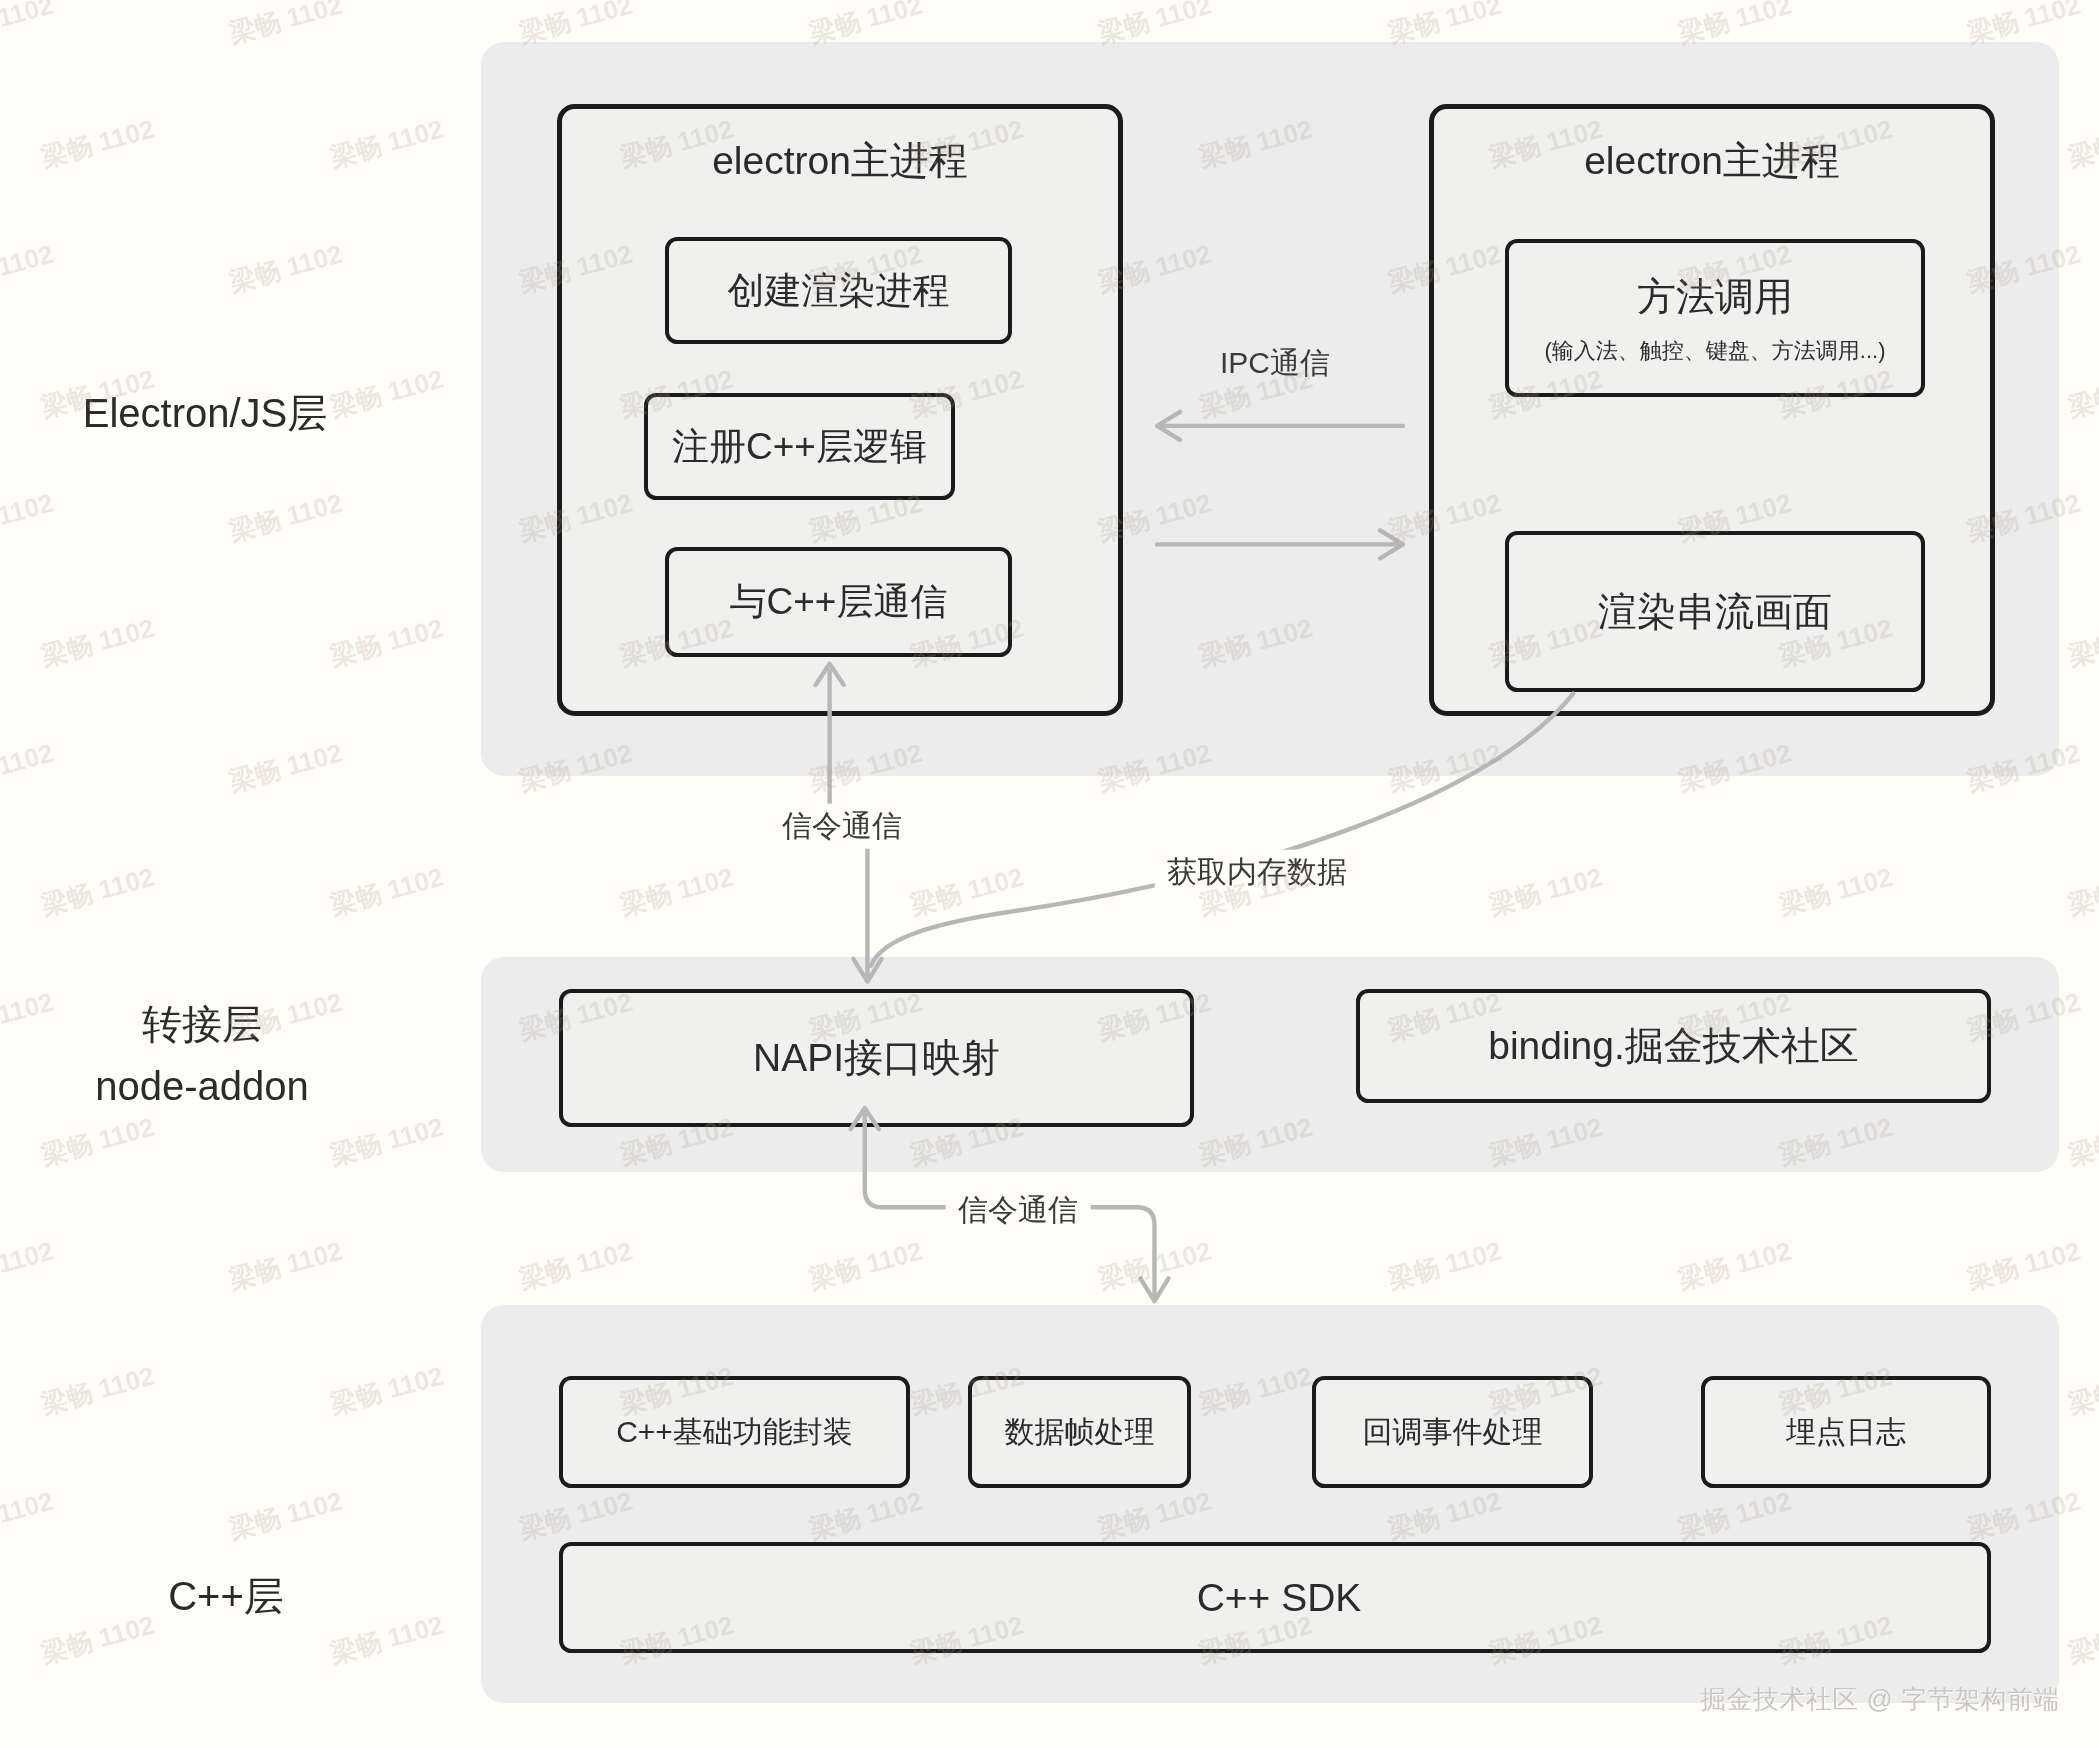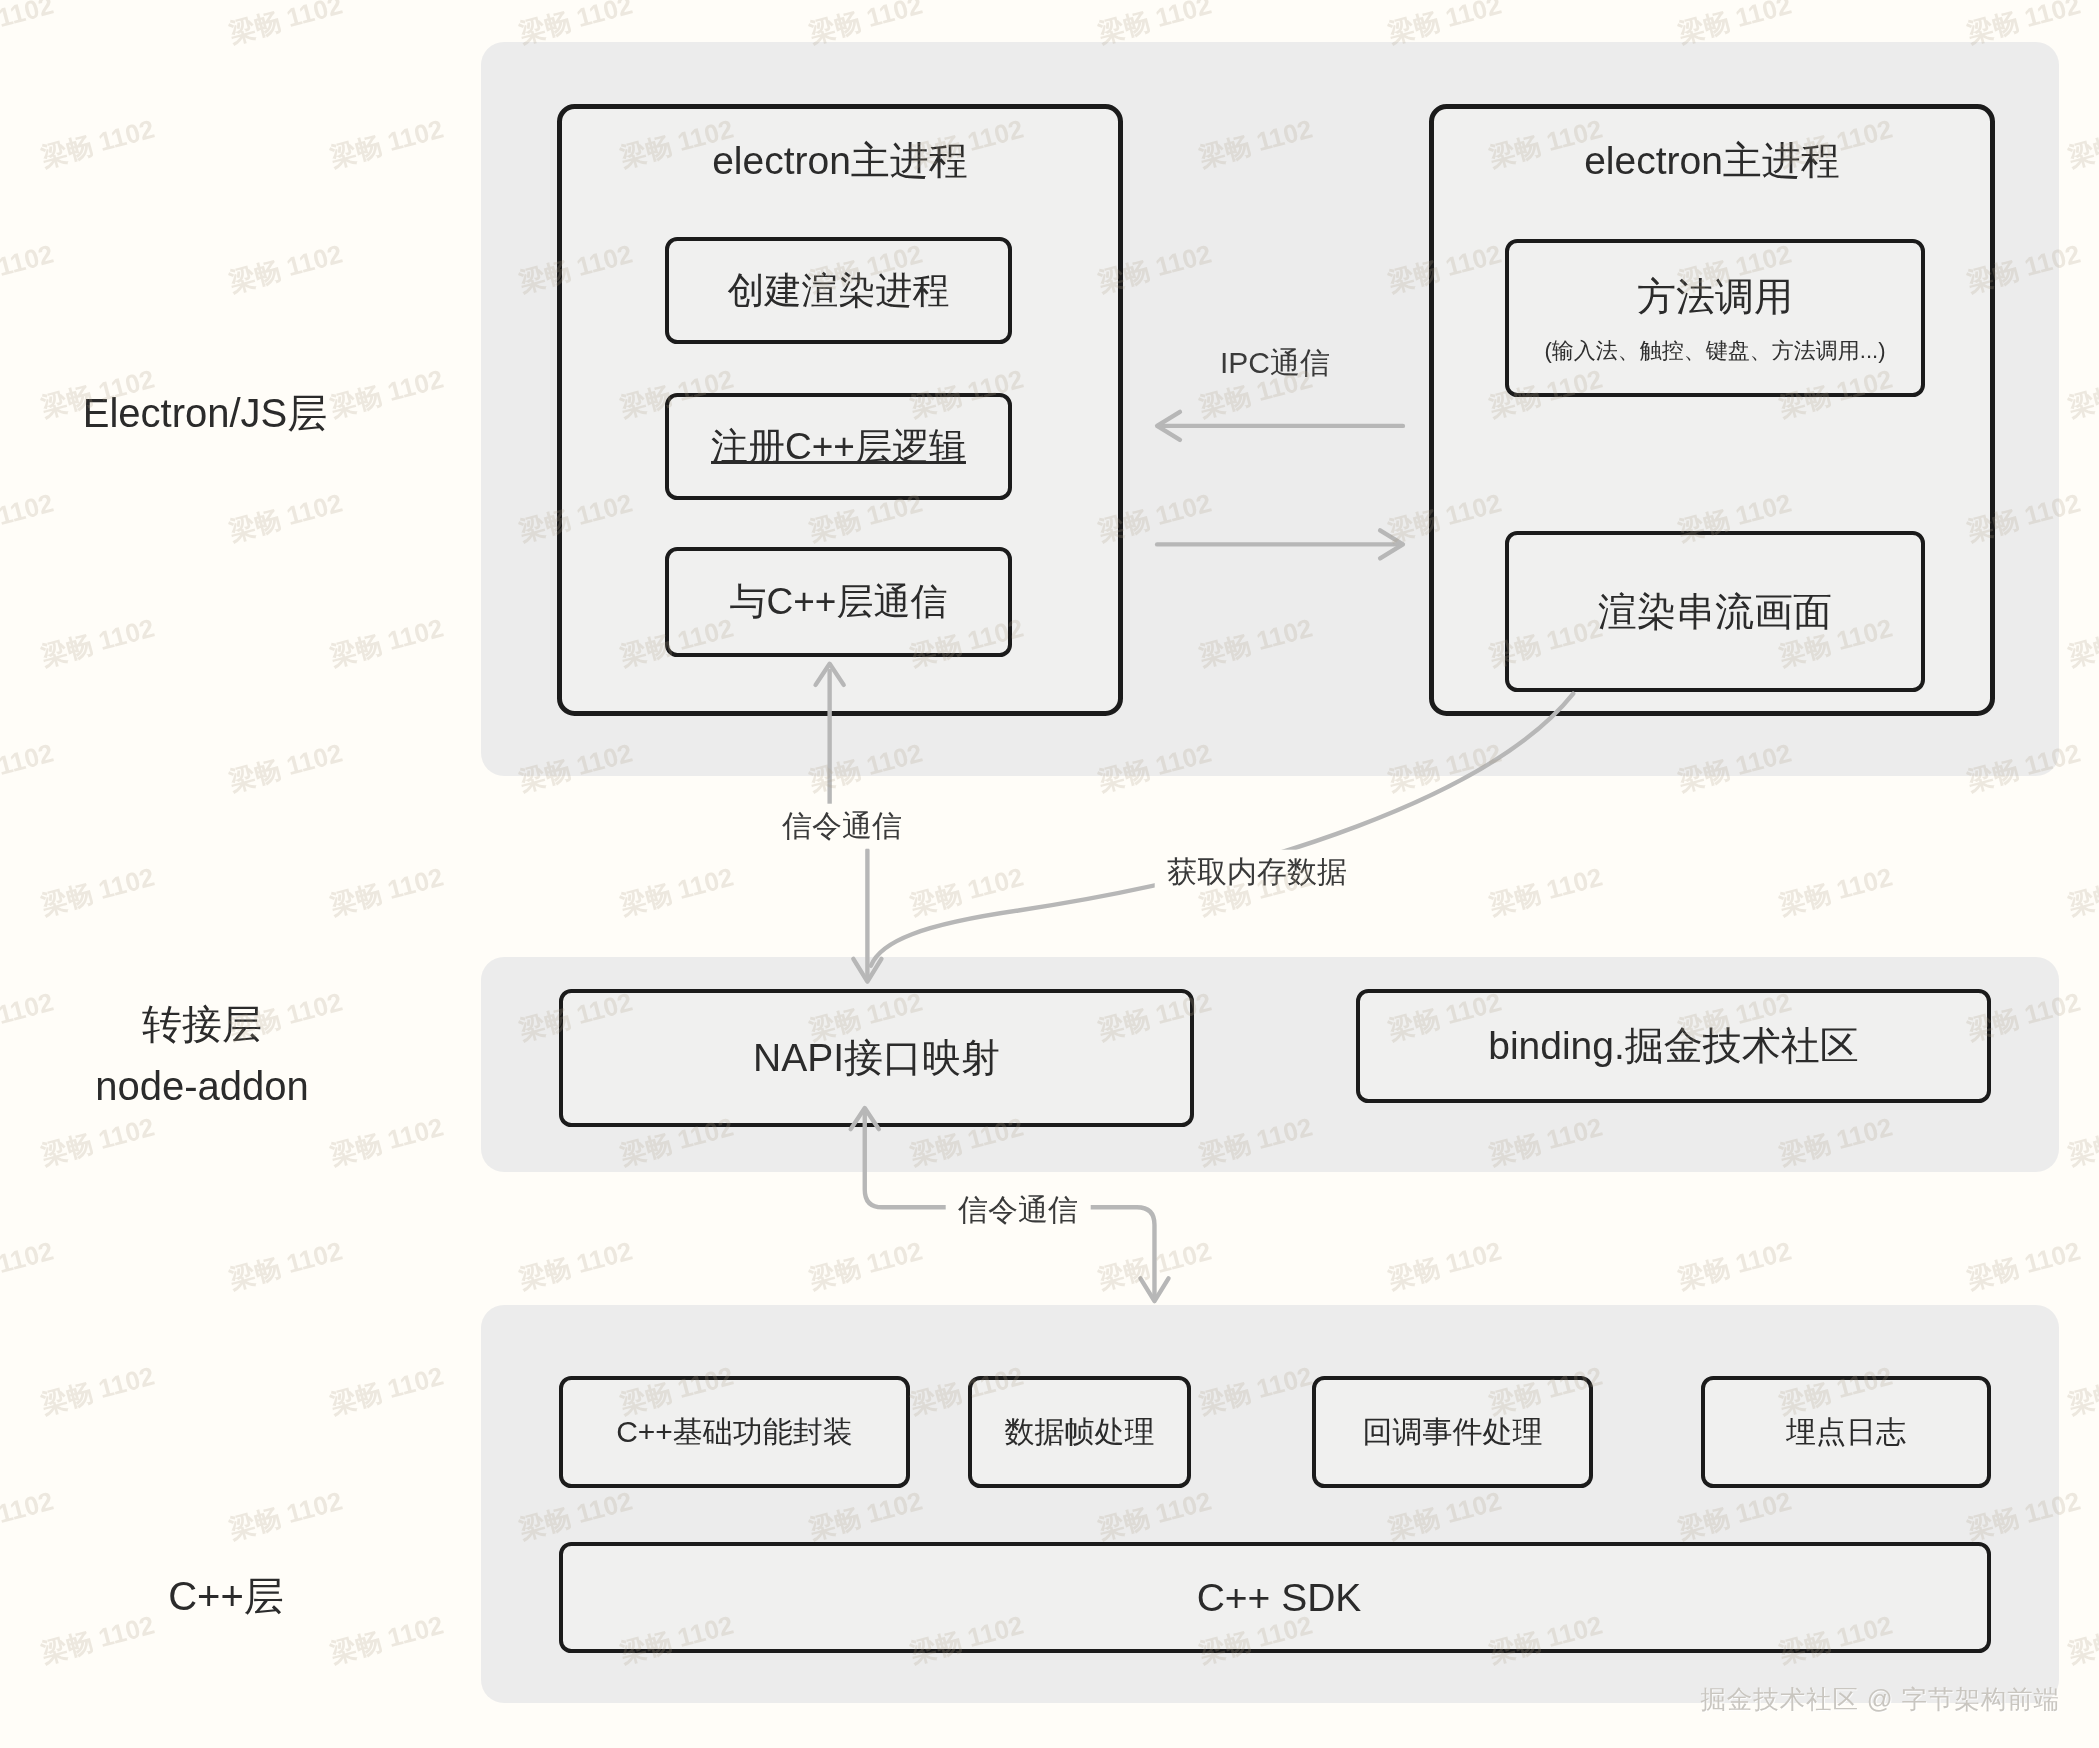--- a/index.html
+++ b/index.html
@@ -52,21 +52,21 @@
 <div class="layer-label" style="left:202px;top:1024px;">转接层</div>
 <div class="layer-label" style="left:202px;top:1086px;">node-addon</div>
 <div class="layer-label" style="left:226px;top:1596px;">C++层</div>
 
 <div class="node process" style="left:557px;top:104px;width:566px;height:612px;">
   <div class="ptitle">electron主进程</div>
 </div>
 <div class="node" style="left:665px;top:237px;width:347px;height:107px;">
   <div class="t42">创建渲染进程</div>
 </div>
-<div class="node" style="left:665px;top:393px;width:347px;height:107px;text-decoration:underline;">
+<div class="node" style="left:644px;top:393px;width:311px;height:107px;">
   <div class="t42">注册C++层逻辑</div>
 </div>
 <div class="node" style="left:665px;top:547px;width:347px;height:110px;">
   <div class="t42">与C++层通信</div>
 </div>
 
 <div class="node process" style="left:1429px;top:104px;width:566px;height:612px;">
   <div class="ptitle">electron主进程</div>
 </div>
 <div class="node" style="left:1505px;top:239px;width:420px;height:158px;">

